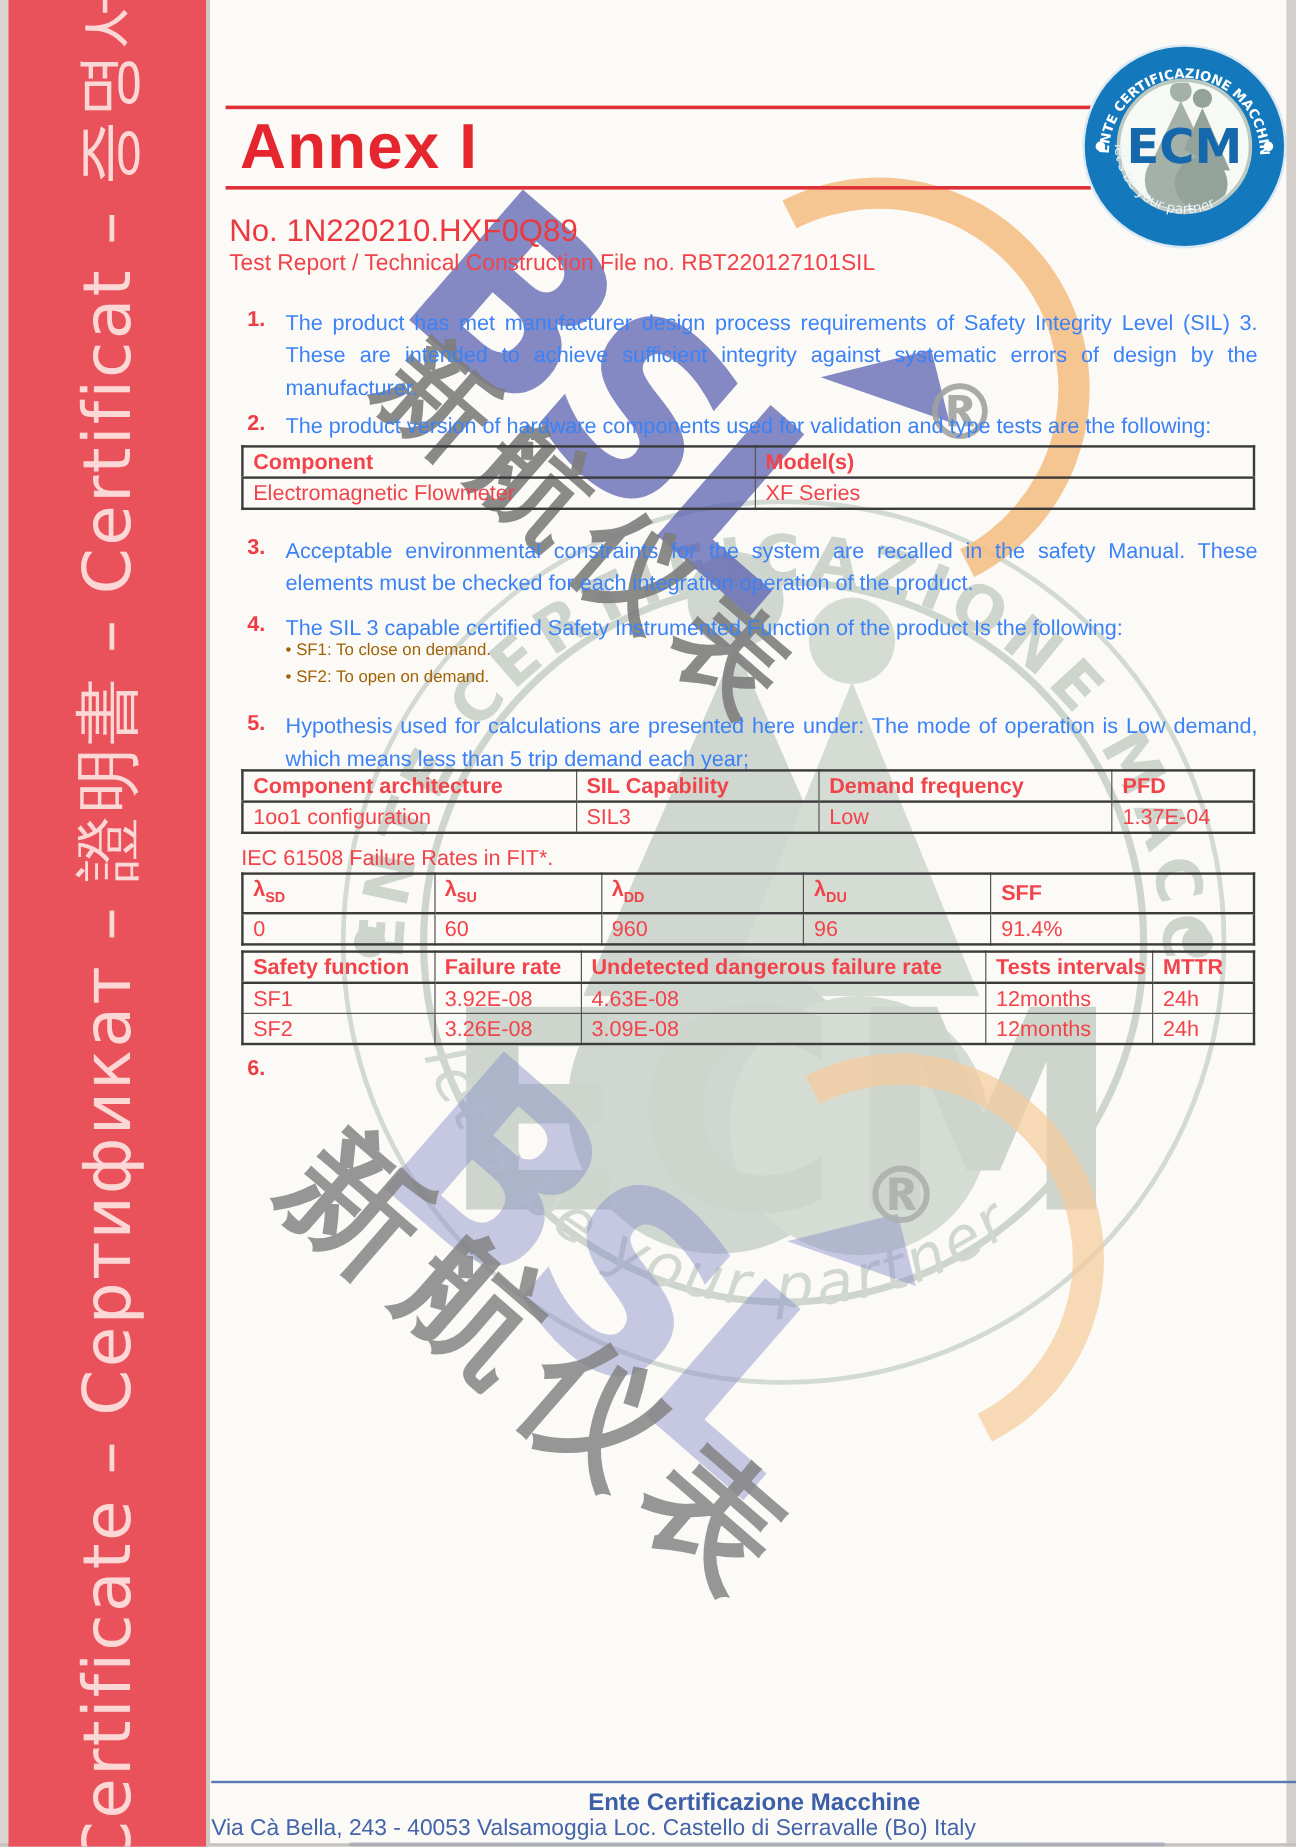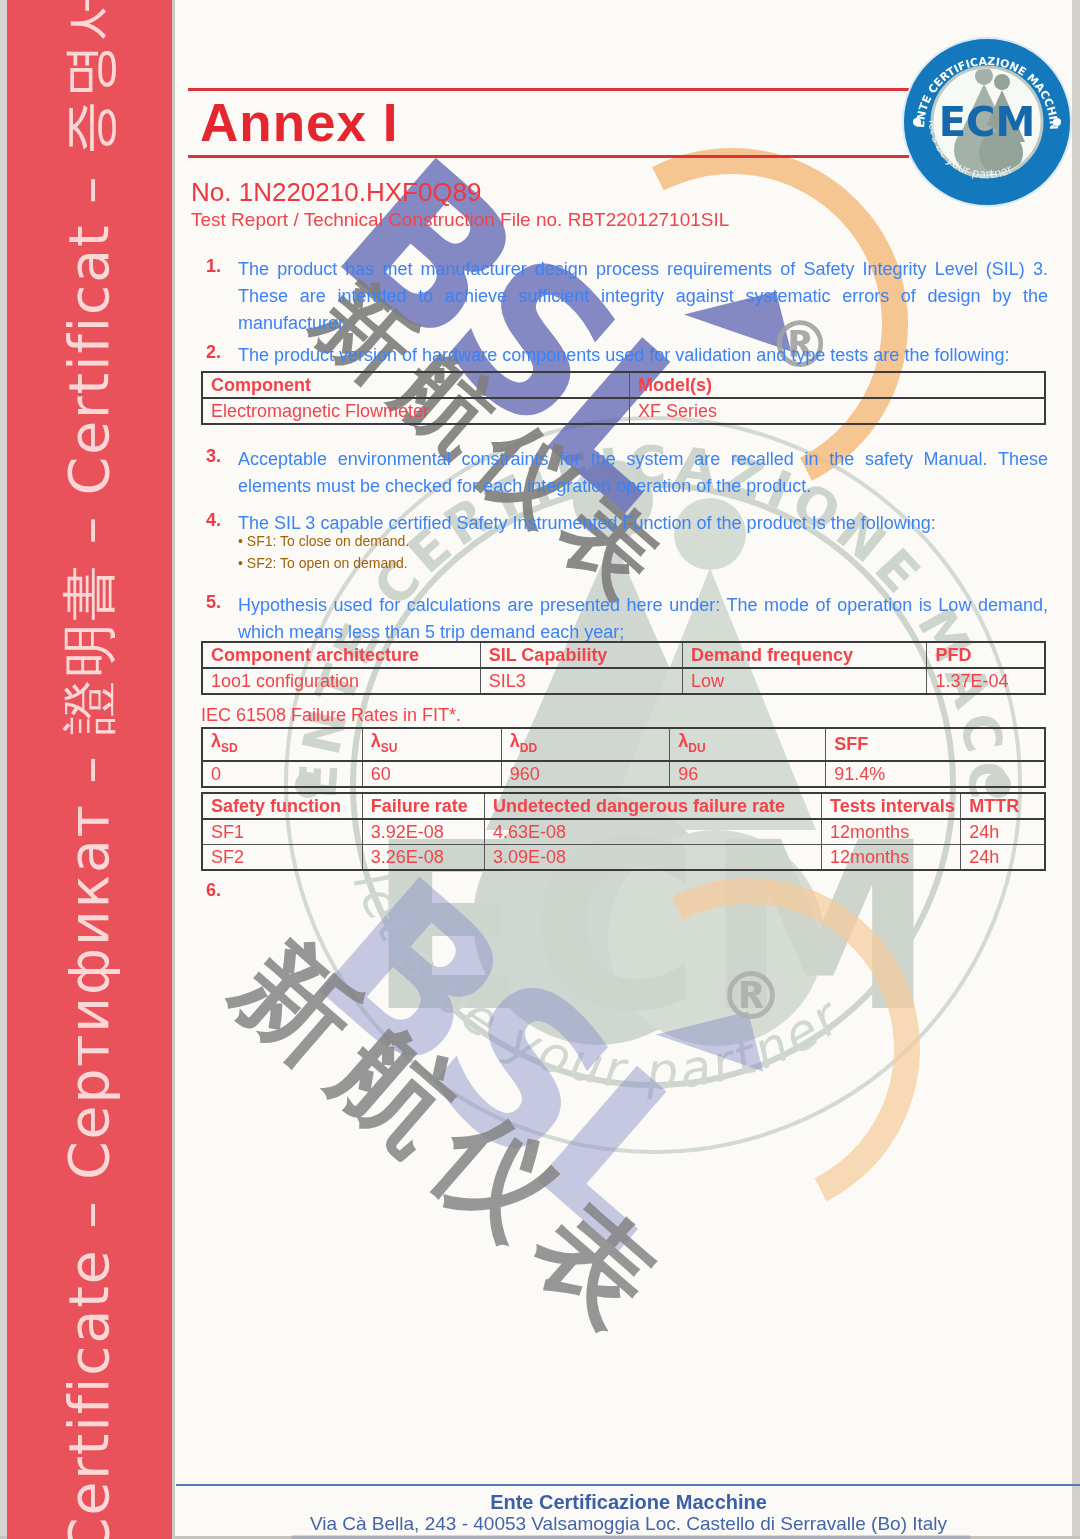--- a/index.html
+++ b/index.html
@@ -55,21 +55,21 @@
   .doc-table{position:absolute;left:200px;width:845px;border-collapse:collapse;table-layout:fixed;
     border:2px solid #3b3b3b;background:transparent;}
   .doc-table th,.doc-table td{border:1px solid #555;padding:2px 8px;font-size:18px;line-height:20px;
     color:#f2434b;text-align:left;overflow:hidden;white-space:nowrap;}
   .doc-table th{font-weight:bold;border-bottom:2px solid #3b3b3b;margin-top:16px;}
   .doc-table sub{font-size:12px;}
   .tbl-label{position:absolute;left:200px;font-size:18px;color:#f2434b;}
 
   .footer-rule{position:absolute;left:175px;top:1484px;width:905px;height:2px;background:#5b79b5;}
   .footer-org{position:absolute;left:175px;top:1491px;width:905px;text-align:center;font-size:20px;font-weight:bold;color:#3c5fa7;}
-  .footer-addr{position:absolute;left:175px;top:1513px;width:905px;text-align:center;font-size:19px;color:#4465aa;}
+  .footer-addr{position:absolute;left:175px;top:1513px;width:905px;font-size:19px;color:#4465aa;}
   .footer-cut{position:absolute;left:290px;top:1535px;width:680px;height:4px;background:rgba(90,110,160,.25);border-radius:2px;}
 
   .ecm-badge{position:absolute;left:901px;top:36px;z-index:7;}
 </style>
 </head>
 <body>
 
 <div class="edge-left"></div>
 <div class="edge-right"></div>
 <div class="edge-bottom"></div>

